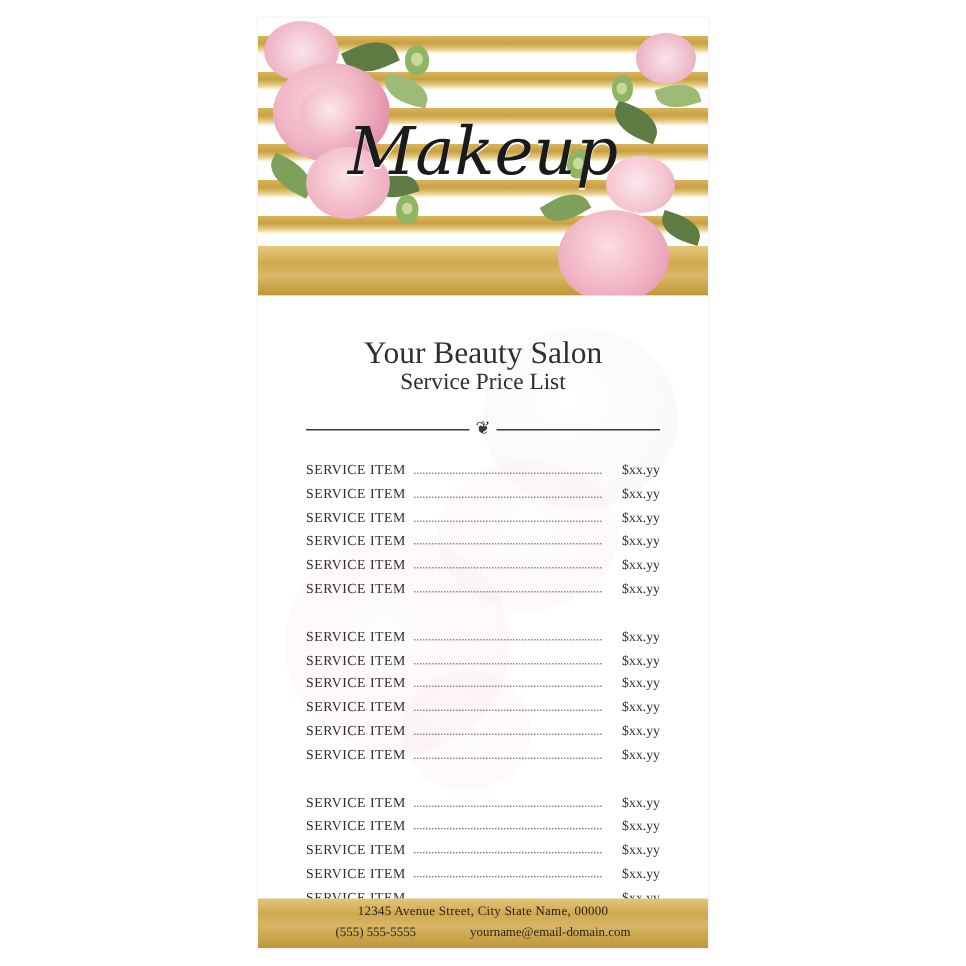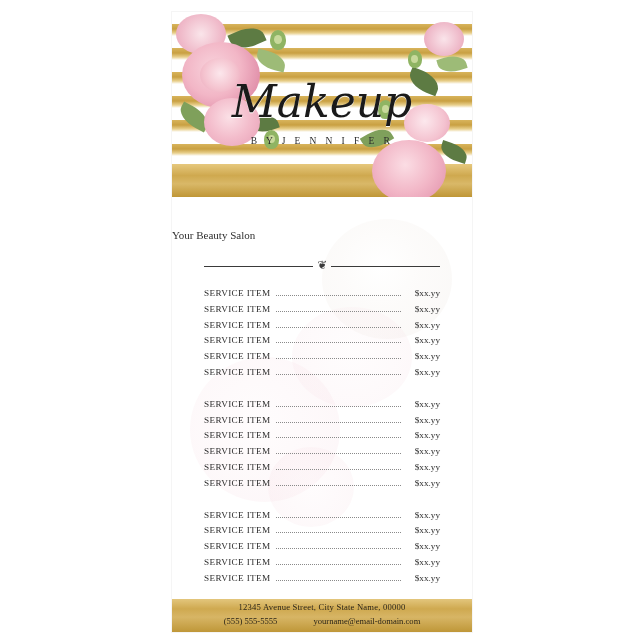--- a/index.html
+++ b/index.html
@@ -132,23 +132,23 @@
     border-radius: 50%;
   }
   .bgf1 { left: 150px; top: 22px; width: 130px; height: 120px; background: radial-gradient(circle at 45% 40%, #ffffff 0%, #efe7e0 40%, #dcd2c8 100%); }
   .bgf2 { left: 18px; top: 160px; width: 150px; height: 145px; background: radial-gradient(circle at 45% 45%, #fdeef2 0%, #f6d8e0 55%, #eec3d1 100%); }
   .bgf3 { left: 120px; top: 110px; width: 120px; height: 100px; background: radial-gradient(circle at 50% 45%, #fdf0f3 0%, #f7dde4 60%, #f0cdd8 100%); }
   .bgf4 { left: 96px; top: 250px; width: 86px; height: 80px; background: radial-gradient(circle at 50% 50%, #fdeef2 0%, #f5d6de 70%, #eec6d2 100%); }
 
   .salon-name {
     position: relative;
     z-index: 3;
-    text-align: left;
-    font-family: "Liberation Serif", serif;
-    font-size: 11px;
+    text-align: center;
+    font-family: "Liberation Serif", serif;
+    font-size: 21px;
     color: #2f2f2f;
     padding-top: 28px;
     line-height: 20px;
   }
   .salon-sub {
     position: relative;
     z-index: 3;
     text-align: center;
     font-family: "Liberation Serif", serif;
     font-size: 15.5px;
@@ -270,30 +270,30 @@
       <div class="leaf dark" style="left:268px; top:132px; width:28px; height:16px; transform:rotate(18deg);"></div>
       <div class="flower rose-r3"></div>
       <div class="flower rose-r2"></div>
       <div class="flower rose-r1"></div>
       <div class="bud" style="left:206px; top:88px; width:15px; height:19px;"></div>
       <div class="bud-core" style="left:210px; top:93px; width:7px; height:8px;"></div>
       <div class="bud" style="left:236px; top:38px; width:14px; height:18px;"></div>
       <div class="bud-core" style="left:239px; top:43px; width:7px; height:8px;"></div>
 
       <div class="header-title">Makeup</div>
-      <div class="header-sub">B Y   J E N N I F E R</div>
     </div>
 
     <div class="body">
       <div class="bg-floral bgf1"></div>
       <div class="bg-floral bgf2"></div>
       <div class="bg-floral bgf3"></div>
       <div class="bg-floral bgf4"></div>
 
       <div class="salon-name">Your Beauty Salon</div>
+      <div class="salon-sub">Service Price List</div>
 
       <div class="divider">
         <div class="line"></div>
         <div class="orn">❦</div>
         <div class="line"></div>
       </div>
 
       <div class="price-list">
 
         <div class="group">

